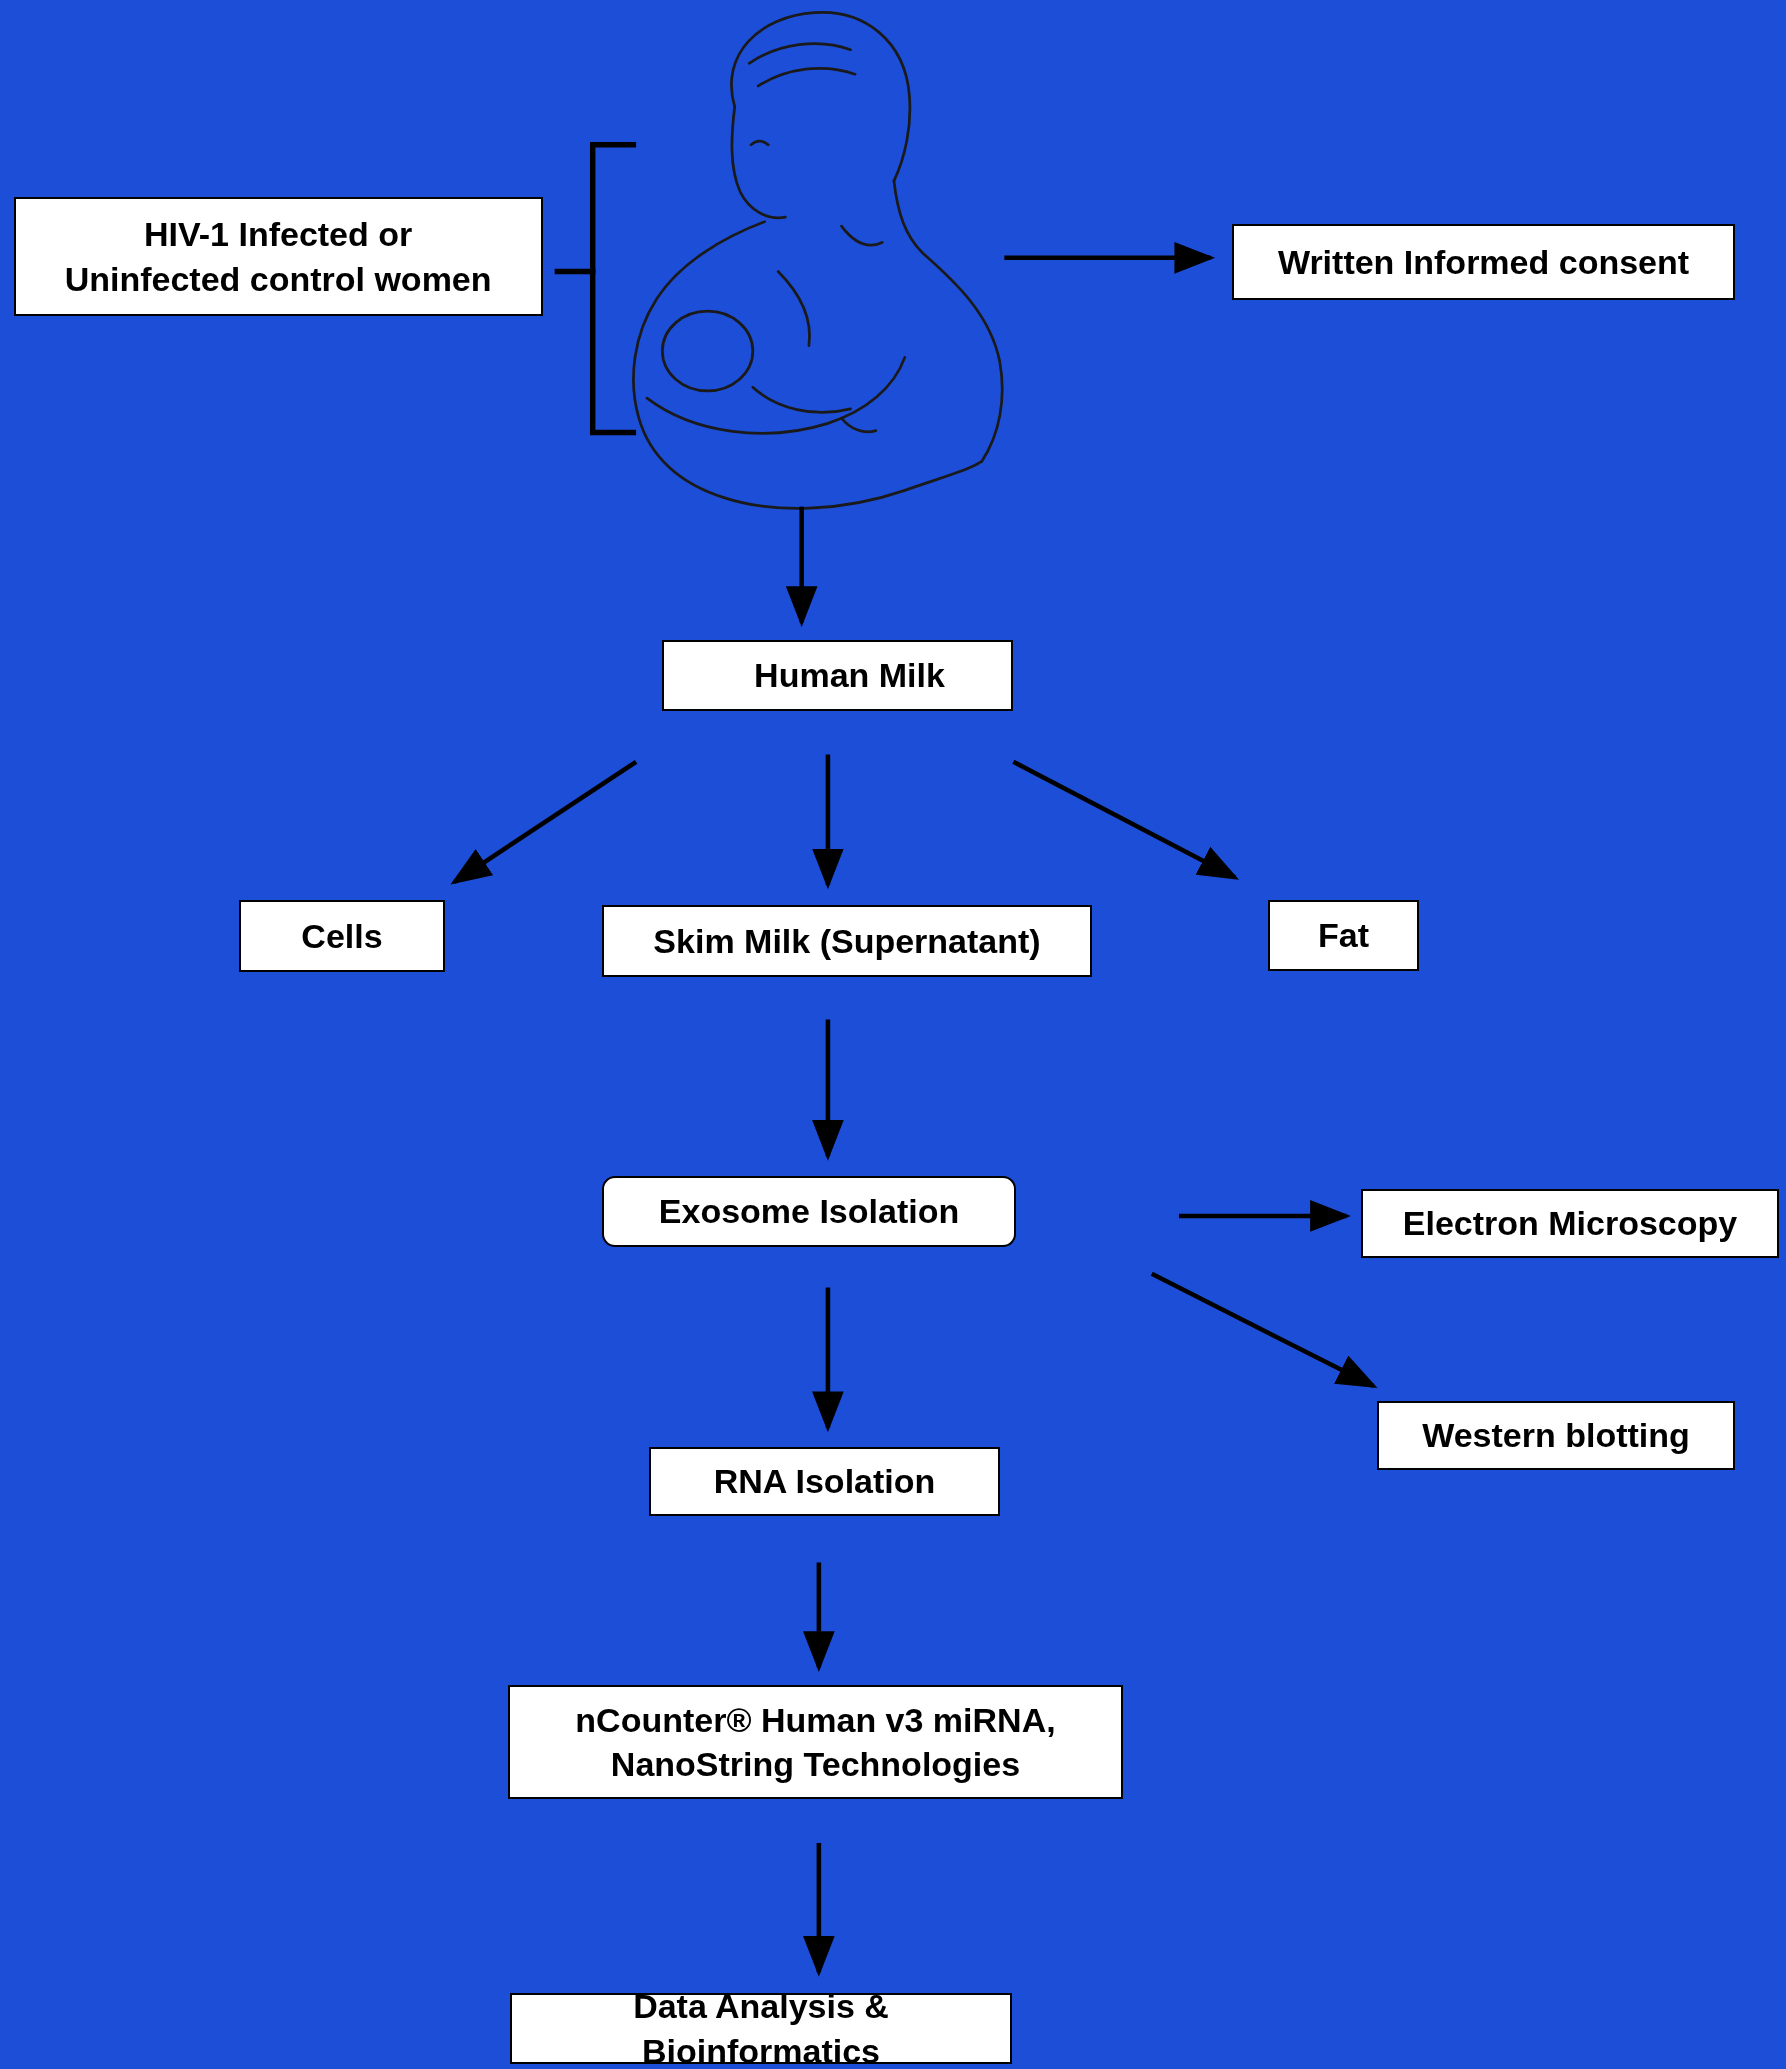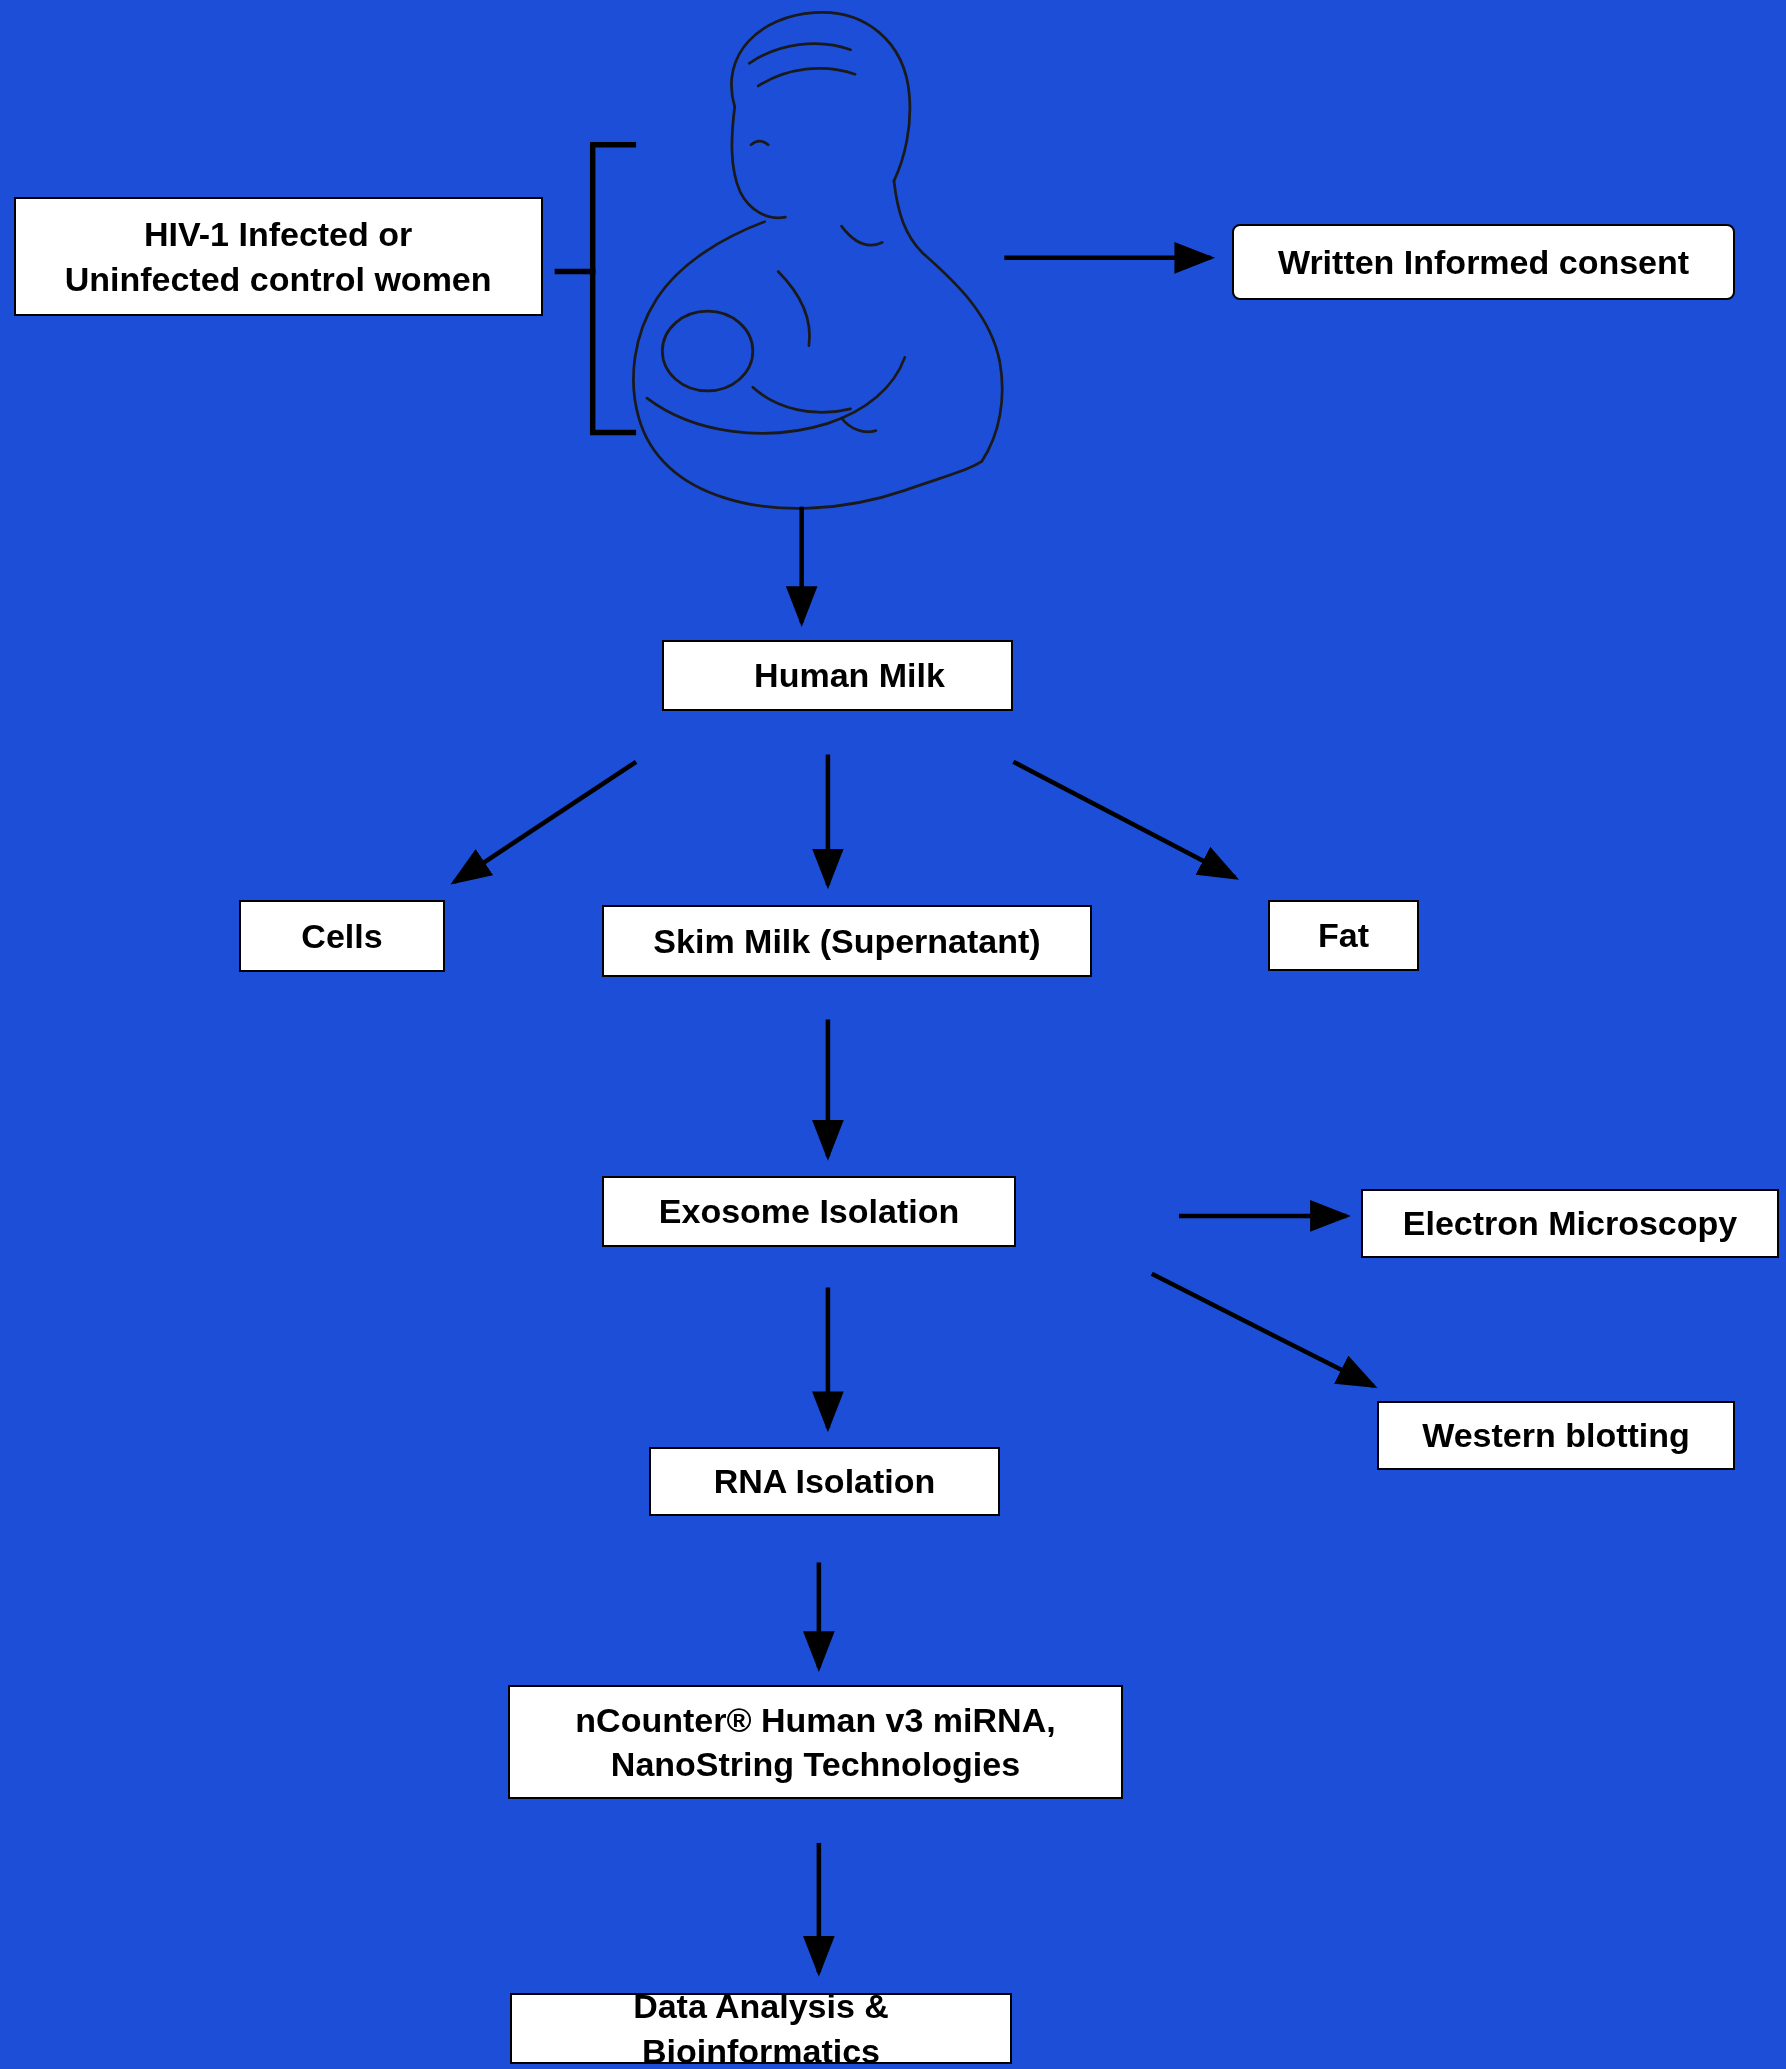--- a/index.html
+++ b/index.html
@@ -31,26 +31,26 @@
     text-align: center;
     font-size: 34px;
     font-weight: 700;
     line-height: 1.3;
     color: #000;
     padding: 3.6px 9px;
   }
 
   
   .n-population { left: 13.6px;   top: 197px;  width: 529px; height: 119px; }
-  .n-consent    { left: 1232px; top: 224px;  width: 503px; height: 76px; border-radius: 8px; }
+  .n-consent    { left: 1232px; top: 224px;  width: 503px; height: 76px; }
   .n-milk       { left: 662px;  top: 640px;  width: 351px; height: 71px; padding-left: 33px; }
   .n-cells      { left: 239px;  top: 900px;  width: 206px; height: 72px; }
   .n-skim       { left: 602px;  top: 905px; width: 490px; height: 72px; }
   .n-fat        { left: 1268px; top: 900px;  width: 151px; height: 71px; }
-  .n-exosome    { left: 602px;  top: 1176px; width: 414px; height: 71px; }
+  .n-exosome    { left: 602px;  top: 1176px; width: 414px; height: 71px; border-radius: 13px; }
   .n-em         { left: 1361px; top: 1189px; width: 418px; height: 69px; }
   .n-western    { left: 1377px; top: 1401px; width: 358px; height: 69px; }
   .n-rna        { left: 649px;  top: 1447px; width: 351px; height: 69px; }
   .n-ncounter   { left: 508px;  top: 1685px; width: 615px; height: 114px; }
   .n-analysis   { left: 510px;  top: 1993px; width: 502px; height: 71px; }
 
   .sketch-stroke { fill: none; stroke: #1a1a1a; stroke-width: 3; stroke-linecap: round; stroke-linejoin: round; }
   .arrow-stroke  { fill: none; stroke: #000; stroke-width: 5; }
   .bracket-stroke{ fill: none; stroke: #000; stroke-width: 6; stroke-linecap: square; }
 </style>

